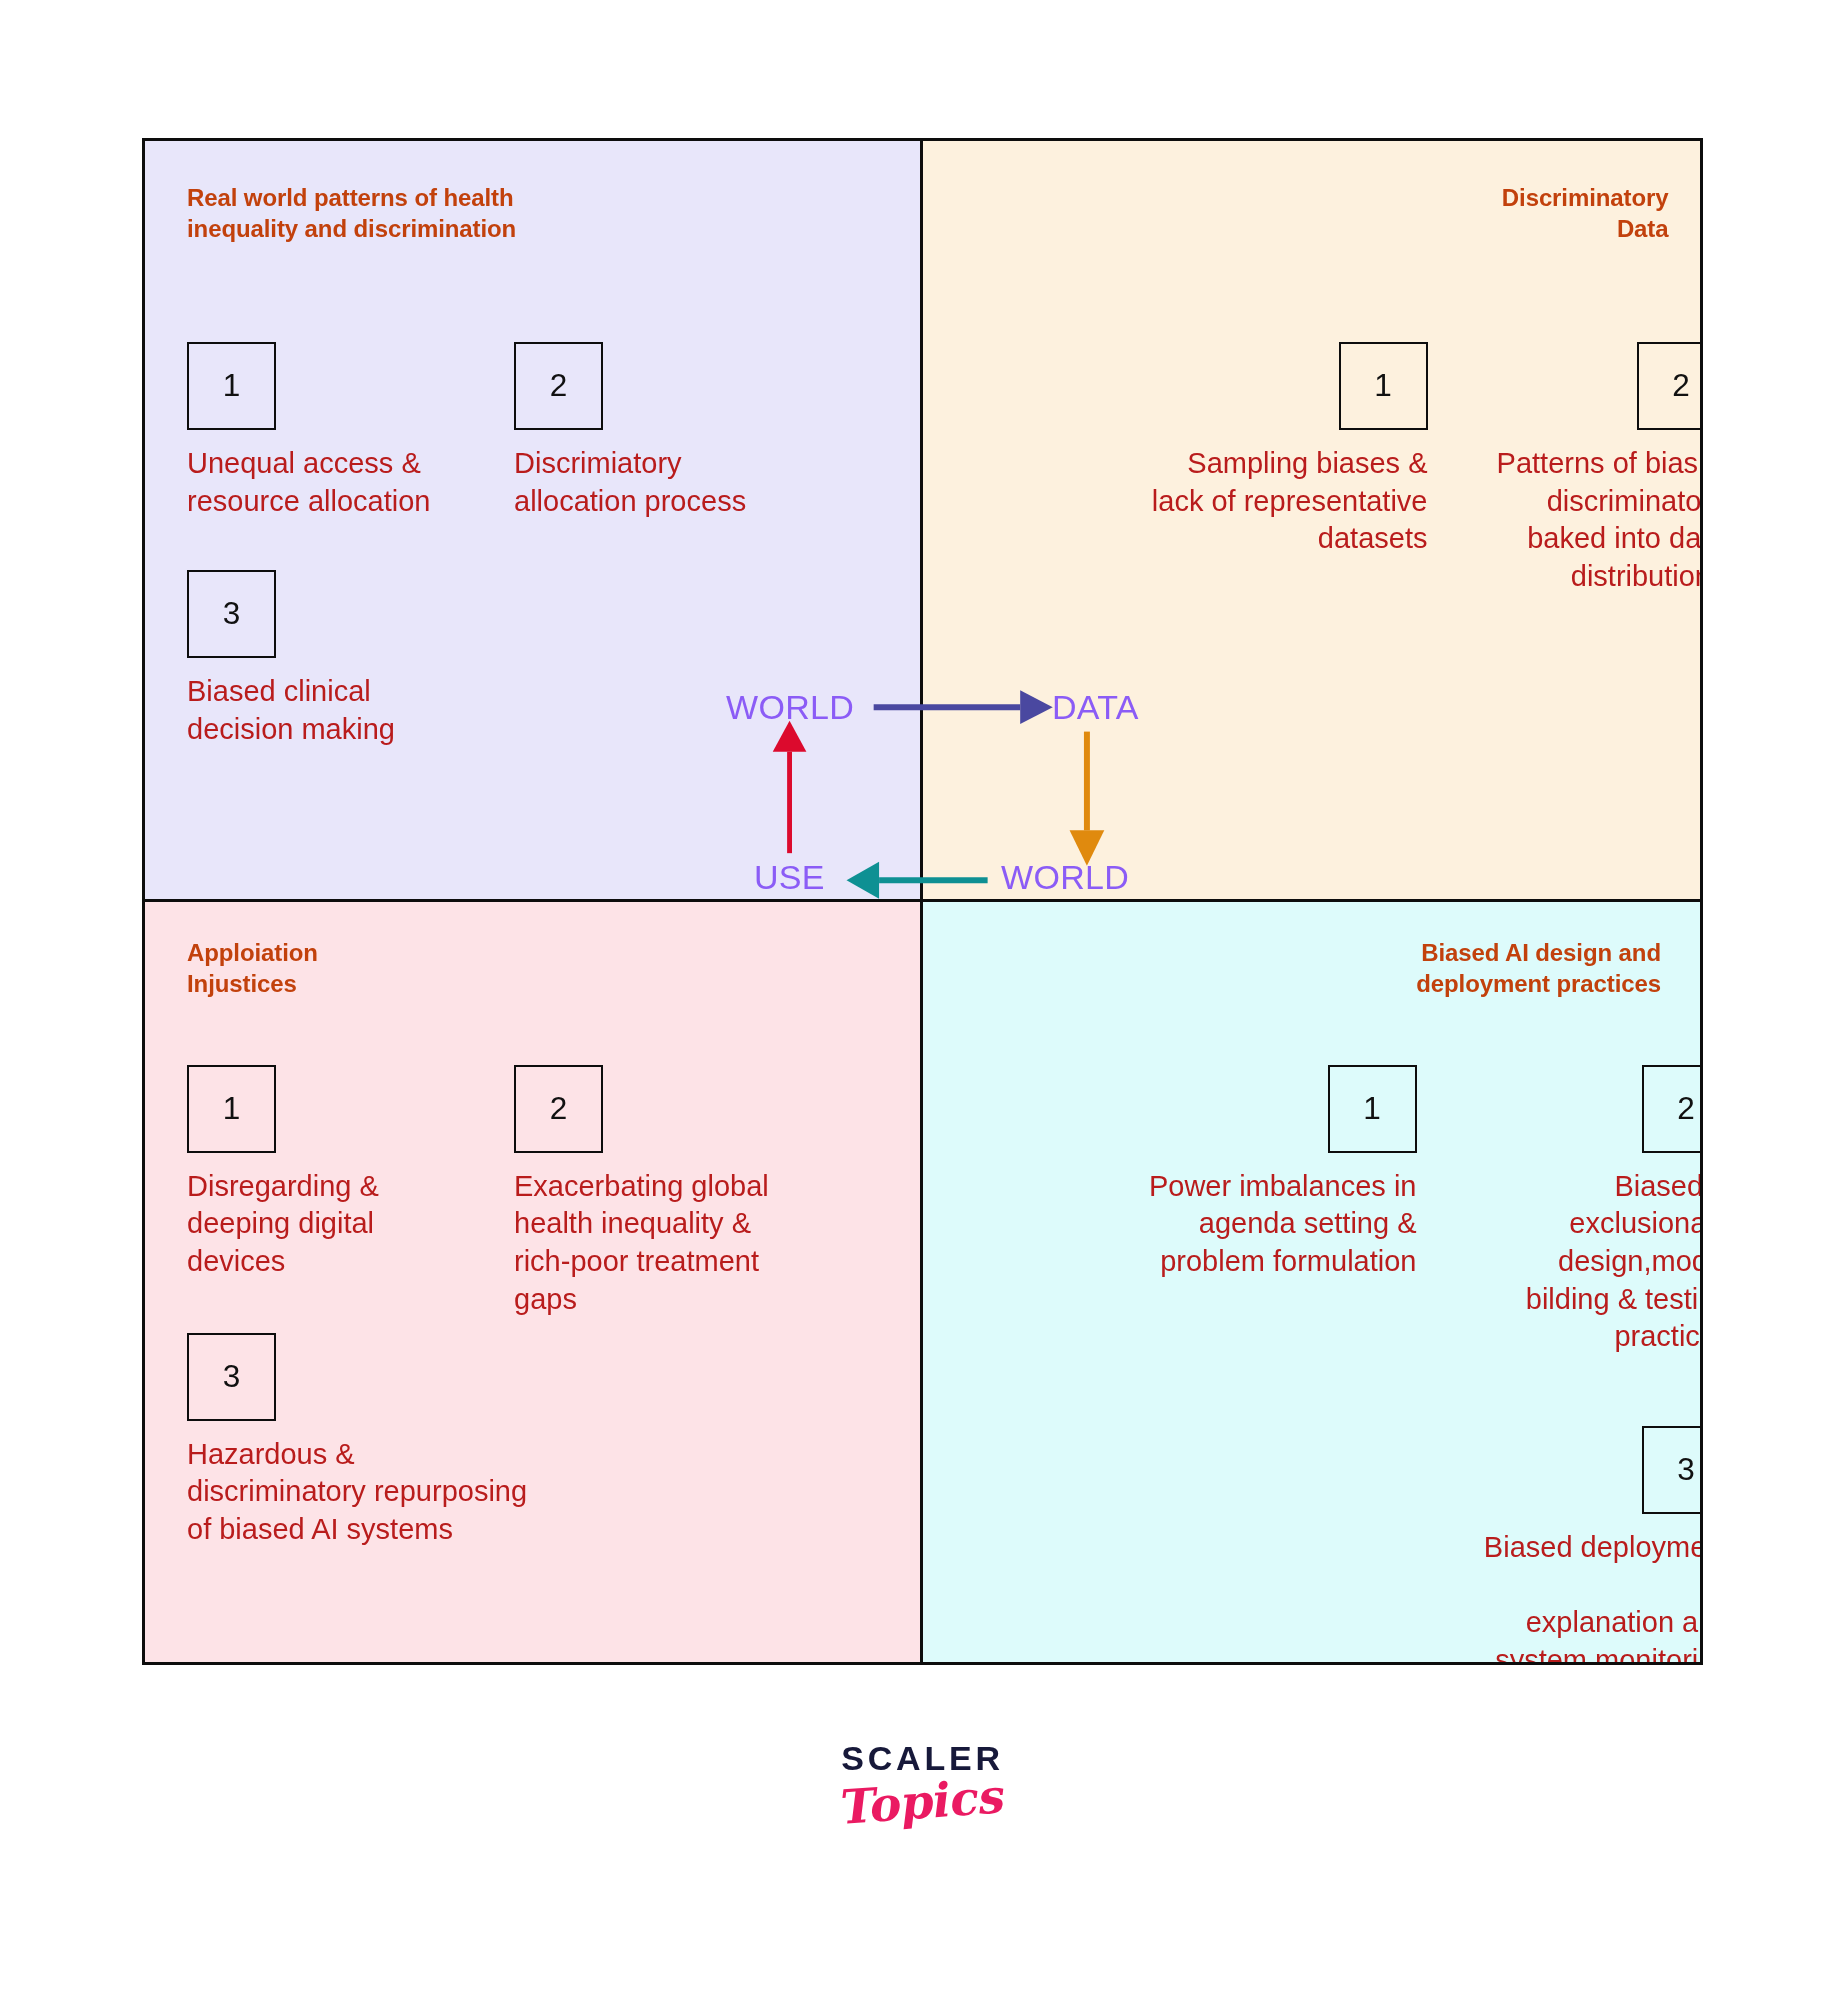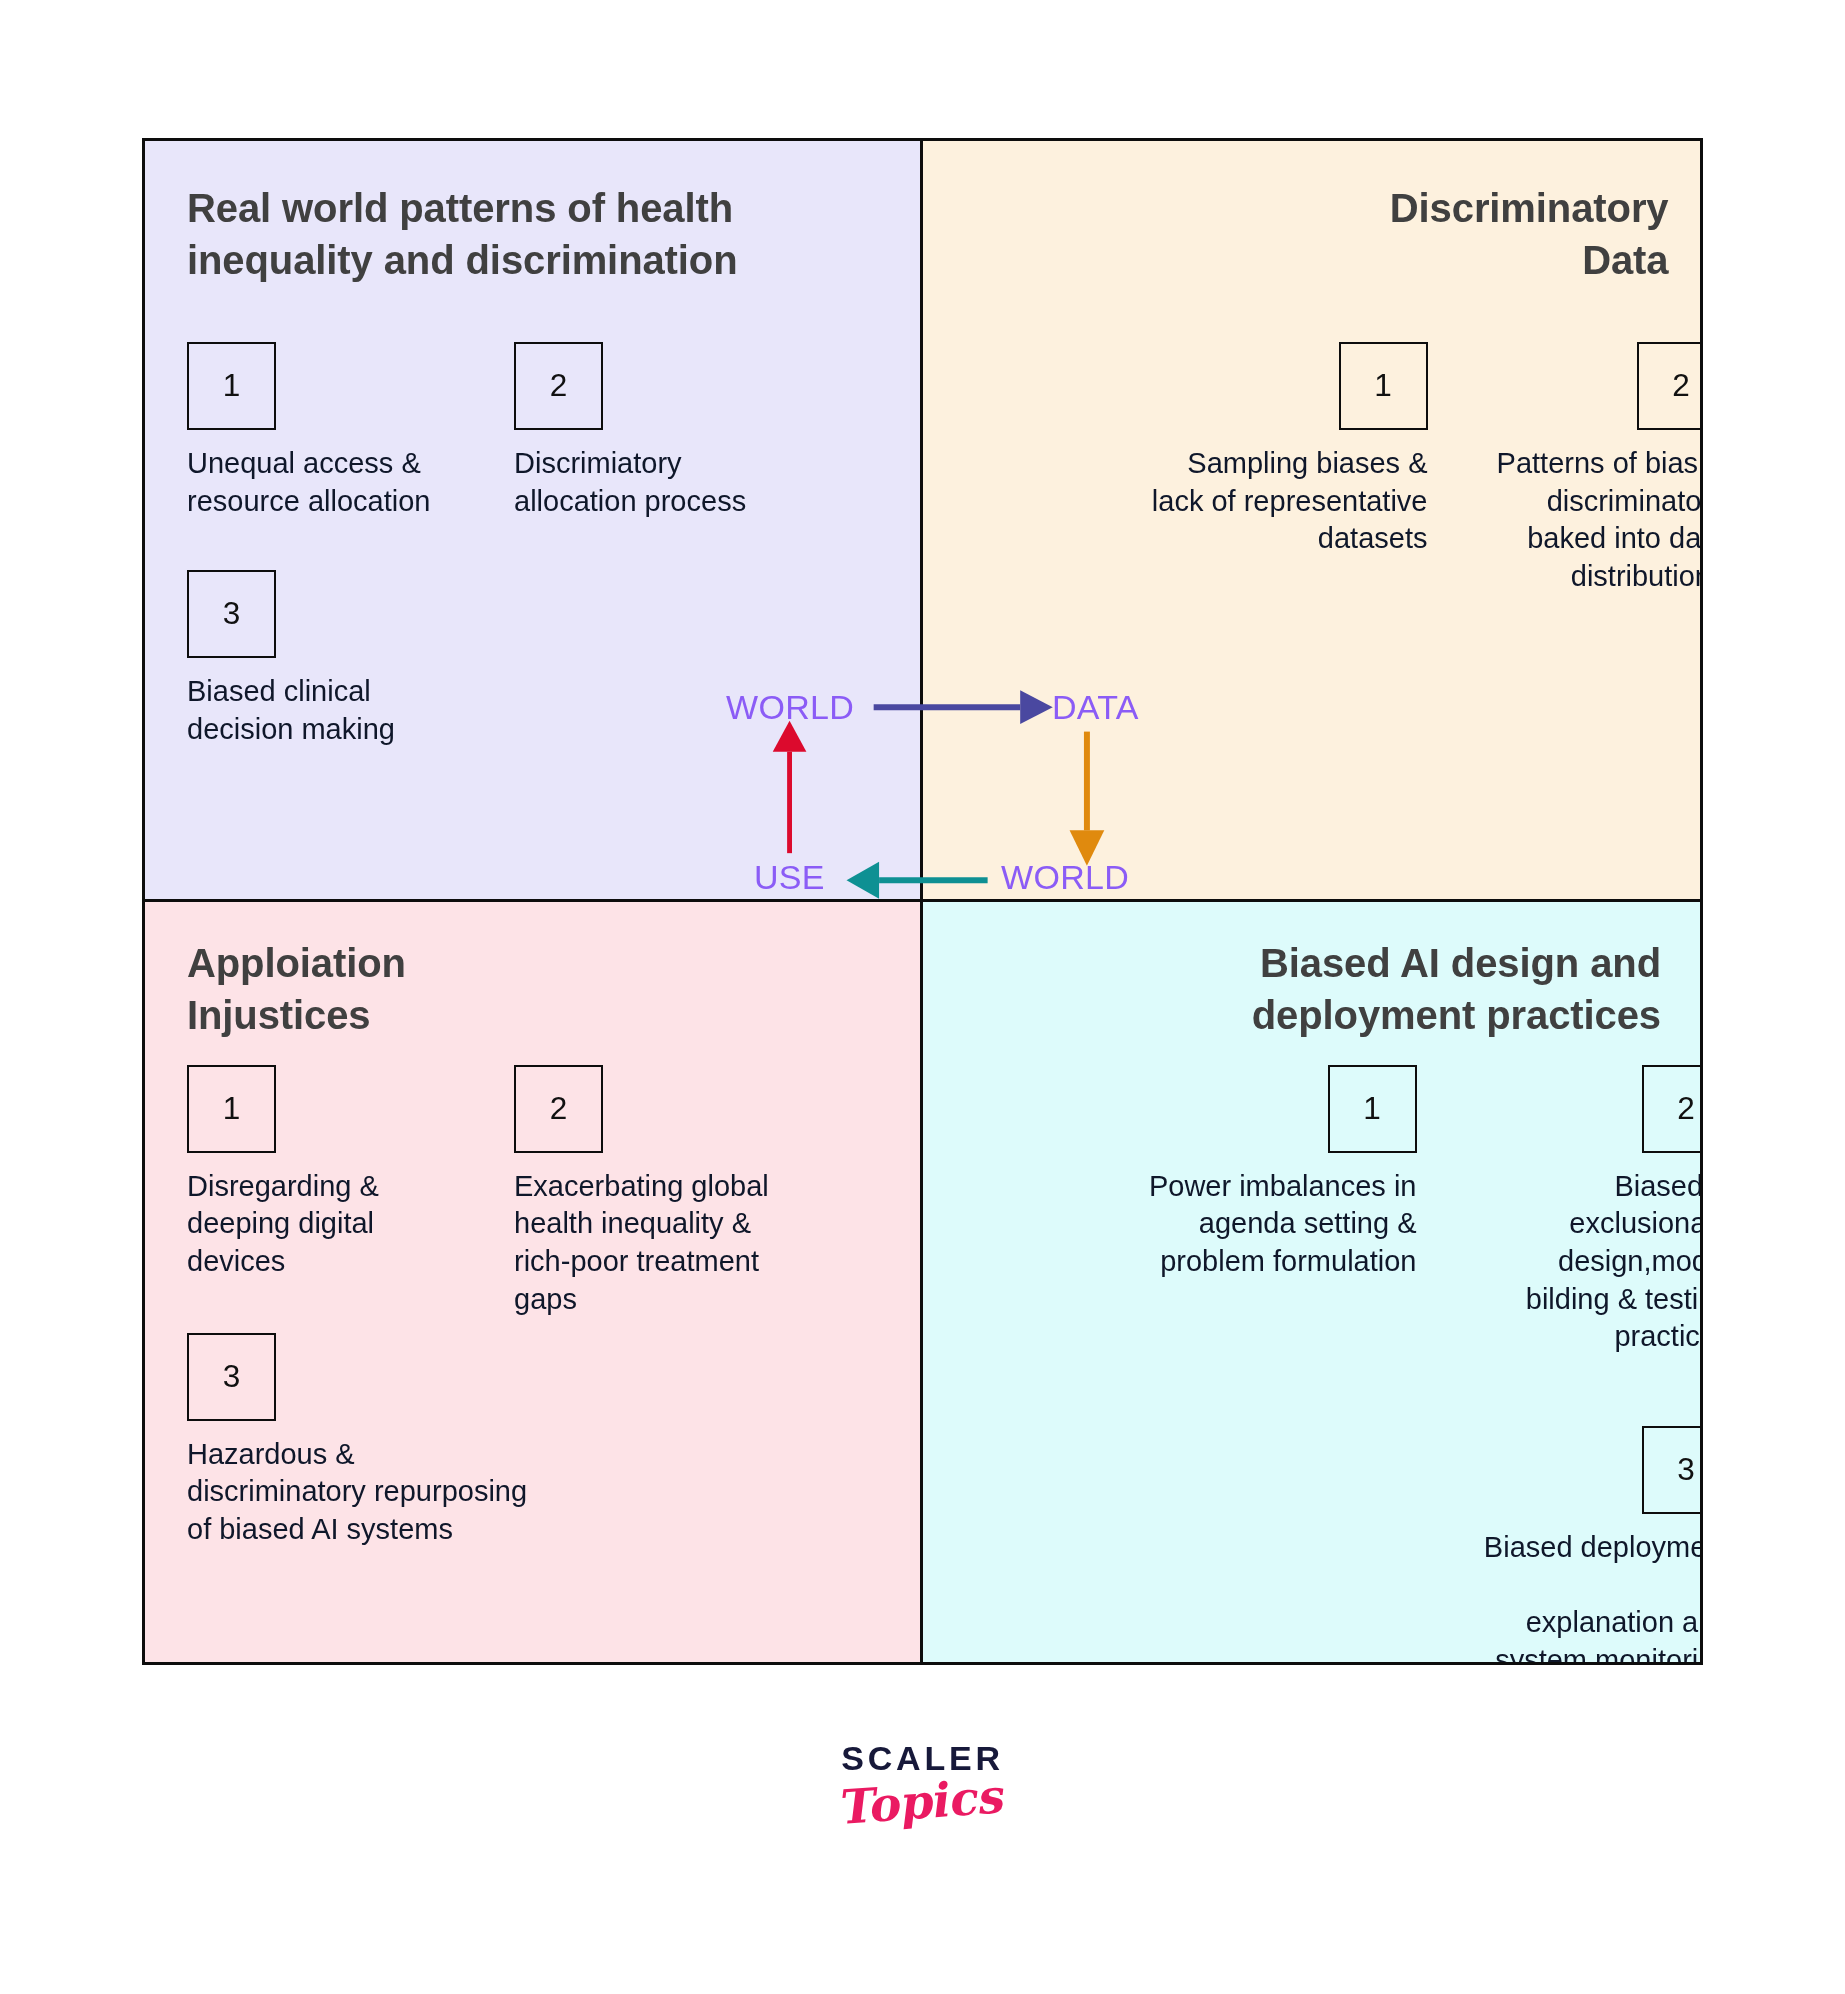--- a/index.html
+++ b/index.html
@@ -38,24 +38,24 @@
   }
   #quad-world   { background: #e8e6fa; border-right: 3.3px solid #0d0d0d; border-bottom: 3.3px solid #0d0d0d; }
   #quad-data    { background: #fdf1de; border-bottom: 3.3px solid #0d0d0d; }
   #quad-use     { background: #fde3e7; border-right: 3.3px solid #0d0d0d; padding-left: 15px; }
   #quad-design  { background: #ddfbfb; }
 
   
   .quad-heading {
     position: absolute;
     font-weight: bold;
-    font-size: 40px;
+    font-size: 24px;
     line-height: 1.30;
     letter-spacing: -0.1px;
-    color: #404040;
+    color: #c2410c;
     white-space: pre-line;
   }
   #heading-world  { left: 42px;  top: 41px;  text-align: left;  width: 597px; }
   #heading-data   { right: 31.5px; top: 41px;  text-align: right; width: 597px; }
   #heading-use    { left: 42px;  top: 35px;  text-align: left;  width: 488px; }
   #heading-design { right: 39px; top: 35px;  text-align: right; width: 543px; }
 
   
   .item {
     position: absolute;
@@ -70,21 +70,21 @@
     justify-content: center;
     font-size: 31.5px;
     font-weight: 400;
     color: #111111;
     line-height: 1;
   }
   .item-text {
     margin-top: 15px;
     font-size: 29px;
     line-height: 1.30;
-    color: #0f172a;
+    color: #b91c1c;
     white-space: pre-line;
   }
   .item.align-left  .num-box   { margin-left: 0; margin-right: auto; }
   .item.align-left  .item-text { text-align: left; }
   .item.align-right .num-box   { margin-left: auto; margin-right: 0; }
   .item.align-right .item-text { text-align: right; }
 
   
   #world-item-1 { left: 42px;  top: 201px;  width: 304px; }
   #world-item-2 { left: 369px; top: 201px;  width: 304px; }

